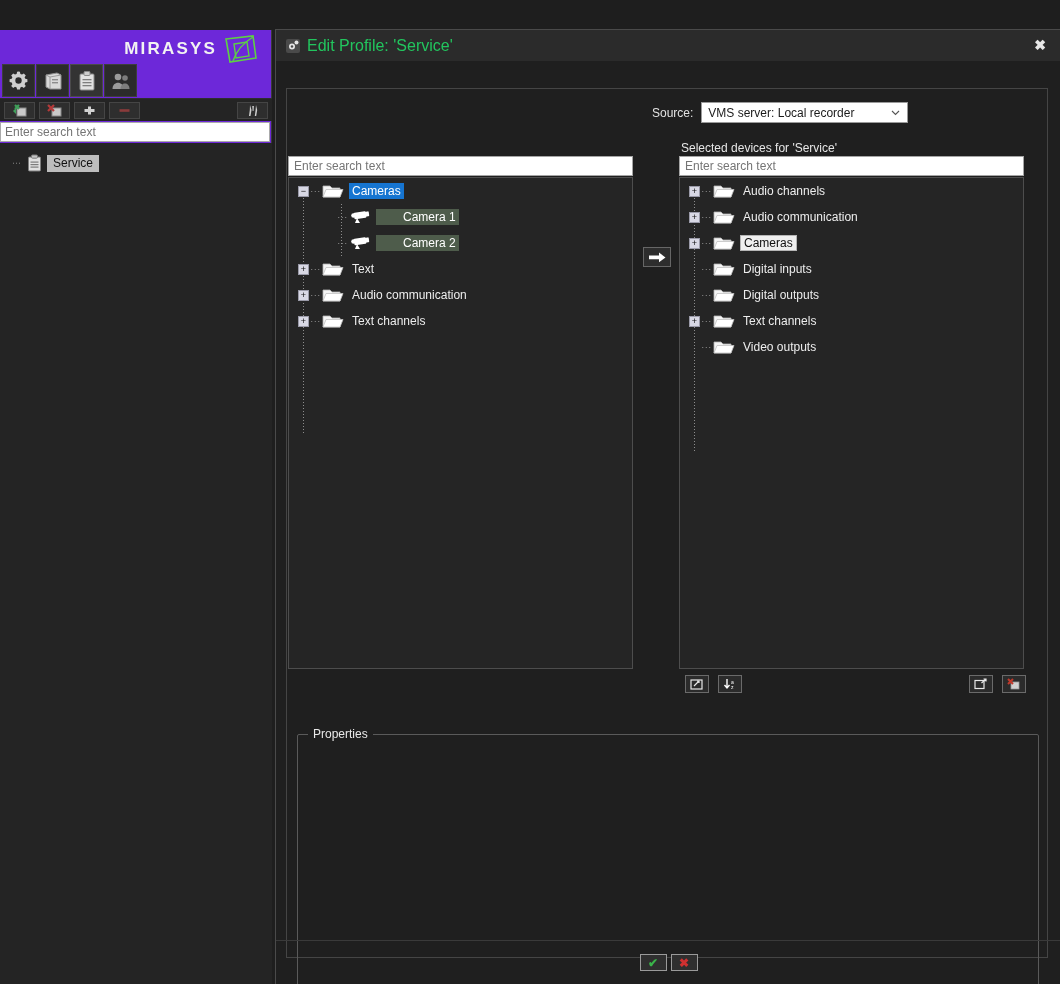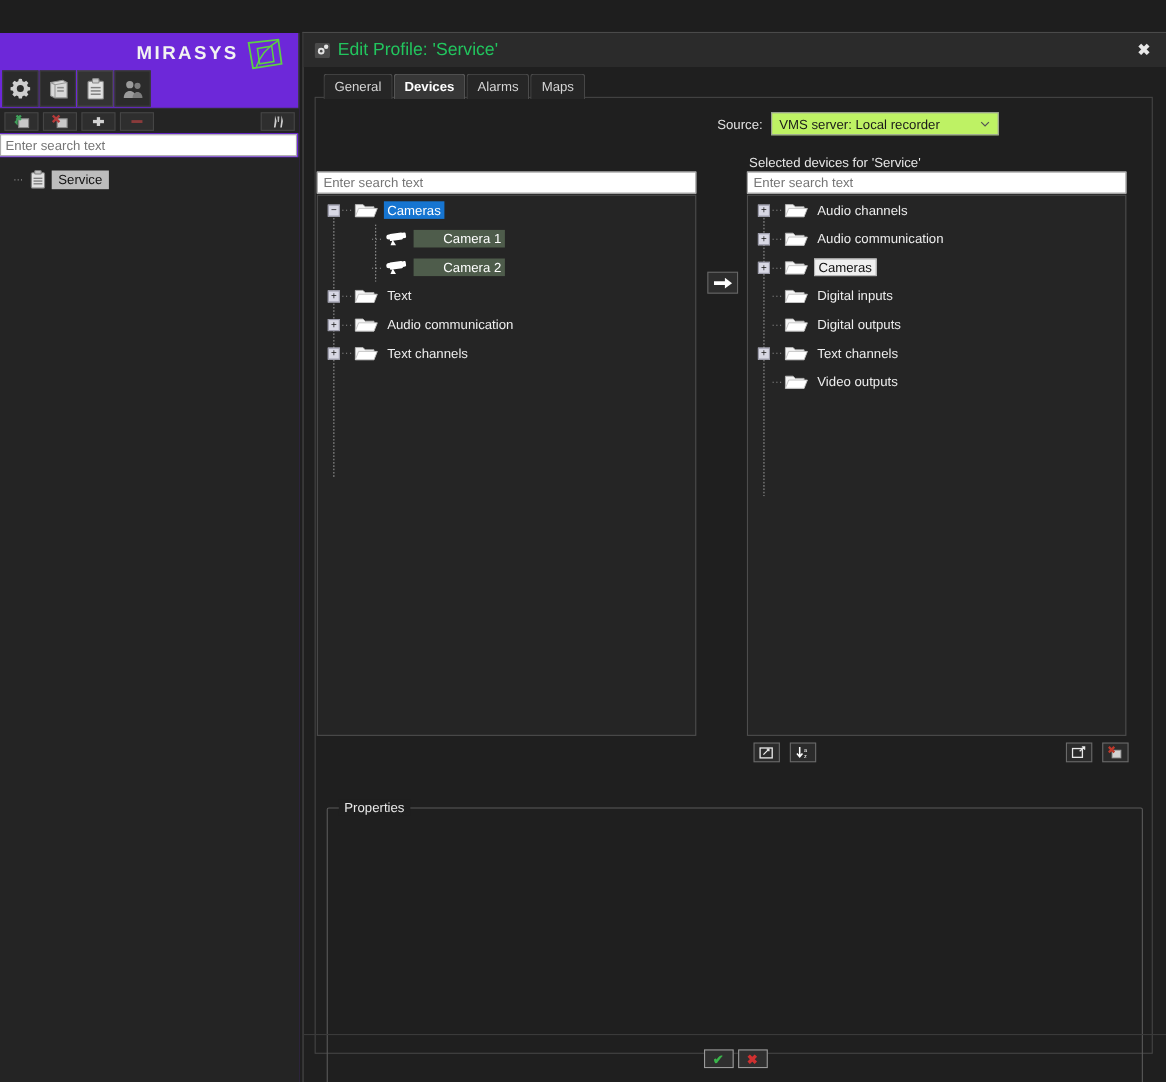--- a/index.html
+++ b/index.html
@@ -126,21 +126,21 @@
   .tab-body {
     position: absolute; left: 10px; top: 58px; width: 762px; height: 870px;
     border: 1px solid #454545; background: #1f1f1f;
   }
 
   .source-row {
     position: absolute; left: 365px; top: 13px; display: flex; align-items: center; gap: 8px;
   }
   .source-label { font-size: 12px; color: #e2e2e2; }
   .source-select {
-    width: 207px; height: 21px; background: #bef264; color: #1a1a1a;
+    width: 207px; height: 21px; background: #ffffff; color: #1a1a1a;
     border: 1px solid #9a9a9a; font-size: 12px;
     display: flex; align-items: center; padding-left: 6px; position: relative;
     cursor: pointer;
   }
   .chev {
     position: absolute; right: 7px; top: 5px; width: 9px; height: 9px;
   }
 
   .panel-label {
     position: absolute; font-size: 12px; color: #e6e6e6;
@@ -336,26 +336,20 @@
       <svg class="dlg-icon" viewBox="0 0 14 14">
         <rect x="0" y="0" width="14" height="14" rx="2" fill="#4a4a4a"></rect>
         <circle cx="6" cy="7.5" r="3" fill="#e4e4e4"></circle>
         <circle cx="6" cy="7.5" r="1.2" fill="#4a4a4a"></circle>
         <circle cx="10.5" cy="3.5" r="2" fill="#e4e4e4"></circle>
       </svg>
       <span class="dlg-title-text">Edit Profile: 'Service'</span>
       <div class="dlg-close">✖</div>
     </div>
 
-    <div class="tabs">
-      <div class="tab">General</div>
-      <div class="tab selected">Devices</div>
-      <div class="tab">Alarms</div>
-      <div class="tab">Maps</div>
-    </div>
 
     <div class="tab-body">
 
       <div class="source-row">
         <span class="source-label">Source:</span>
         <div class="source-select">
           <span>VMS server: Local recorder</span>
           <svg class="chev" viewBox="0 0 9 9">
             <path d="M1 3 L4.5 6.5 L8 3" fill="none" stroke="#555555" stroke-width="1.1"></path>
           </svg>

